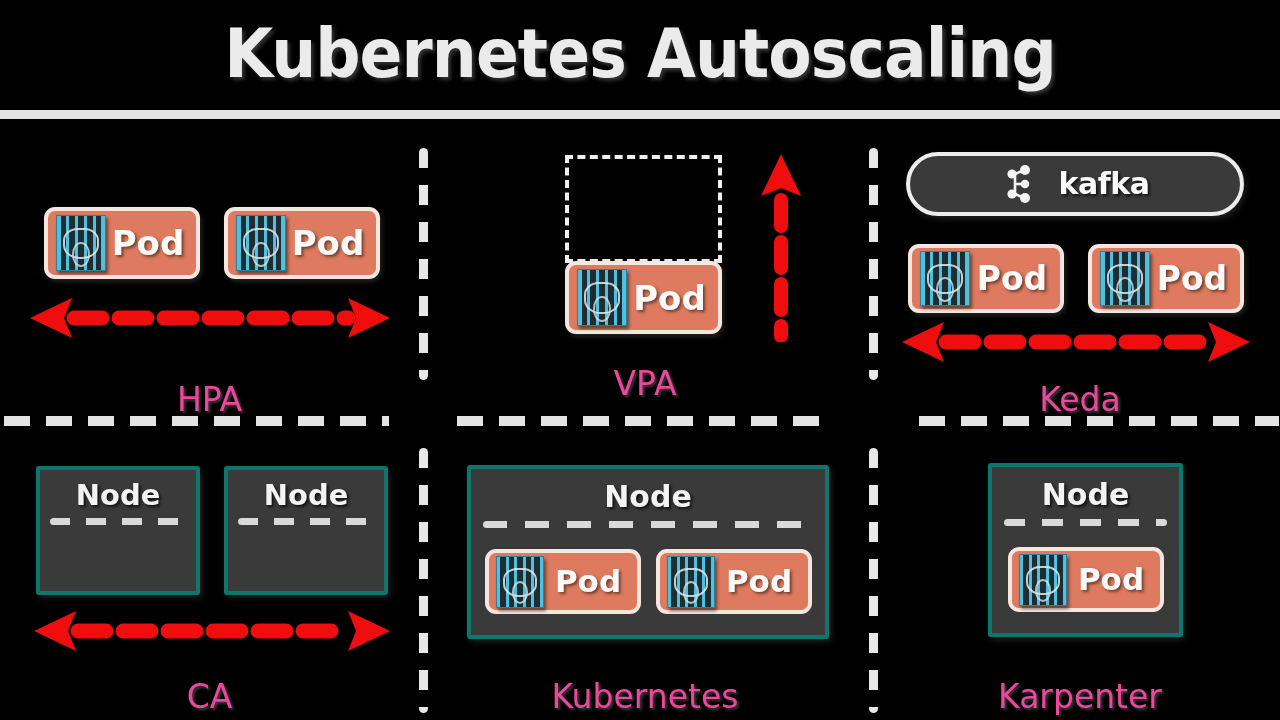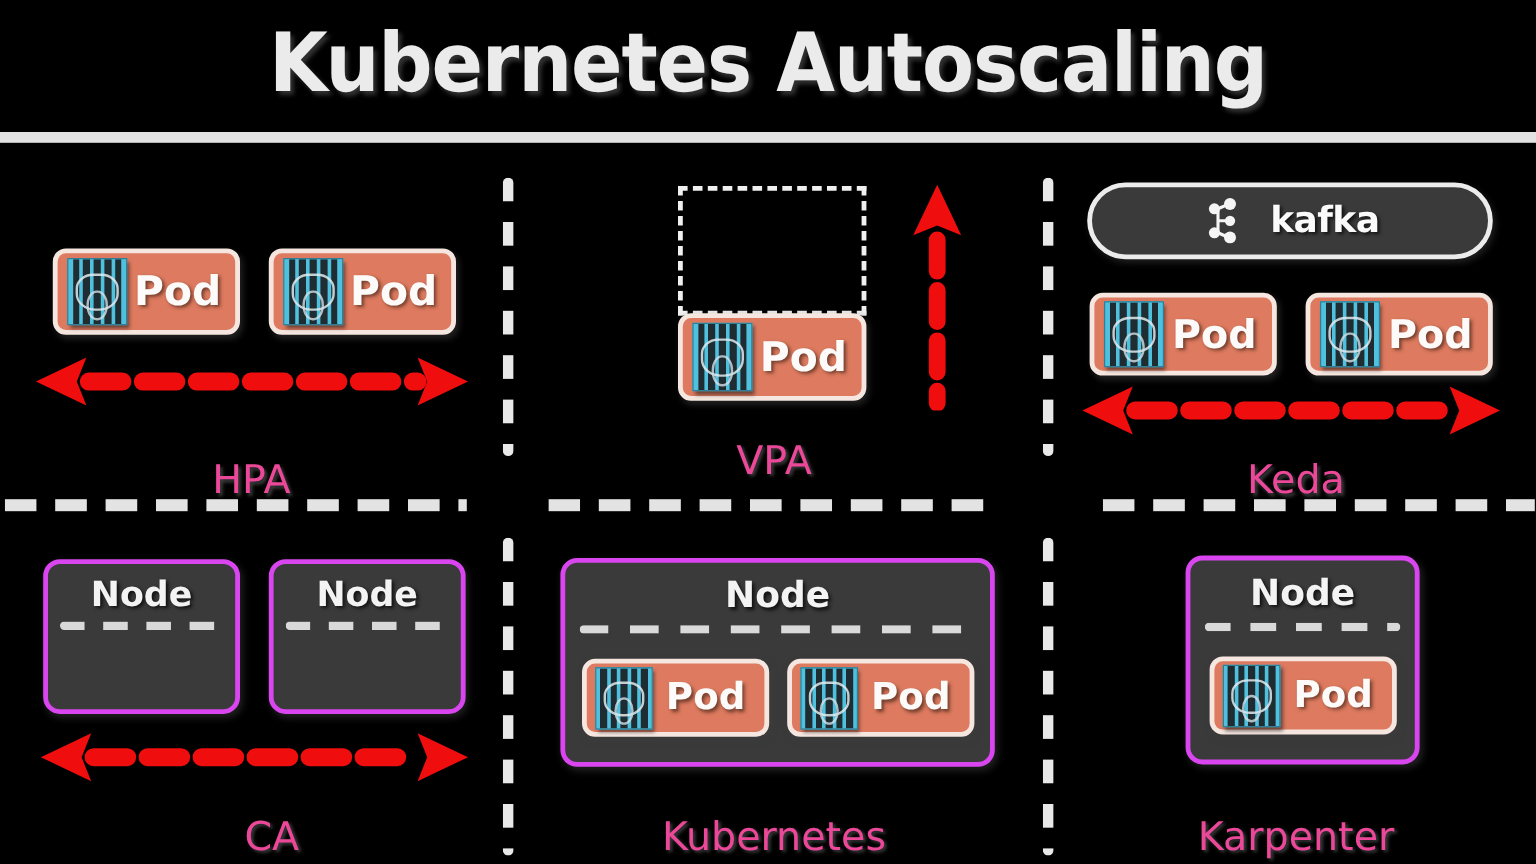--- a/index.html
+++ b/index.html
@@ -139,22 +139,22 @@
     text-shadow: 2px 2px 3px rgba(60,30,20,0.65);
     line-height: 1;
     text-align: center;
     flex: 1 1 auto;
   }
 
   
   .node {
     position: absolute;
     background: #3a3a3a;
-    border: 4px solid #d946ef;
-    border-radius: 14px;
+    border: 4px solid #0f766e;
+    border-radius: 3px;
     box-shadow: 2px 3px 6px rgba(70,70,70,0.45);
   }
   .node-label {
     position: absolute;
     left: 0; right: 0;
     text-align: center;
     font-family: "DejaVu Sans", sans-serif;
     font-weight: bold;
     color: #f3f3f3;
     text-shadow: 2px 2px 3px rgba(10,10,10,0.85);
@@ -376,21 +376,21 @@
     <svg class="arrow-h" style="left:30px; top:609px;" width="364" height="44" viewBox="0 0 364 44">
       <g fill="#f00d0d">
         <path d="M4 22 L46 2 L38 22 L46 42 Z"></path>
         <path d="M360 22 L318 2 L326 22 L318 42 Z"></path>
       </g>
       <g stroke="#f00d0d" stroke-width="15" stroke-linecap="round" stroke-dasharray="28 17" fill="none">
         <line x1="48" y1="22" x2="318" y2="22"></line>
       </g>
     </svg>
 
-    <div class="sec-label" style="left:17px; top:662px; width:419px;">CA</div>
+    <div class="sec-label" style="left:0px; top:662px; width:419px;">CA</div>
   </div>
 
   <div>
 
     <div class="node" style="left:467px; top:465px; width:362px; height:174px;">
       <div class="node-label" style="top:10px; font-size:30px;">Node</div>
       <div class="node-sep" style="left:12px; right:12px; top:52px;
                   background-size:42px 7px;"></div>
 
       <div class="pod" style="left:14px; top:80px; width:156px; height:65px; padding:0 5px 0 7px;">

